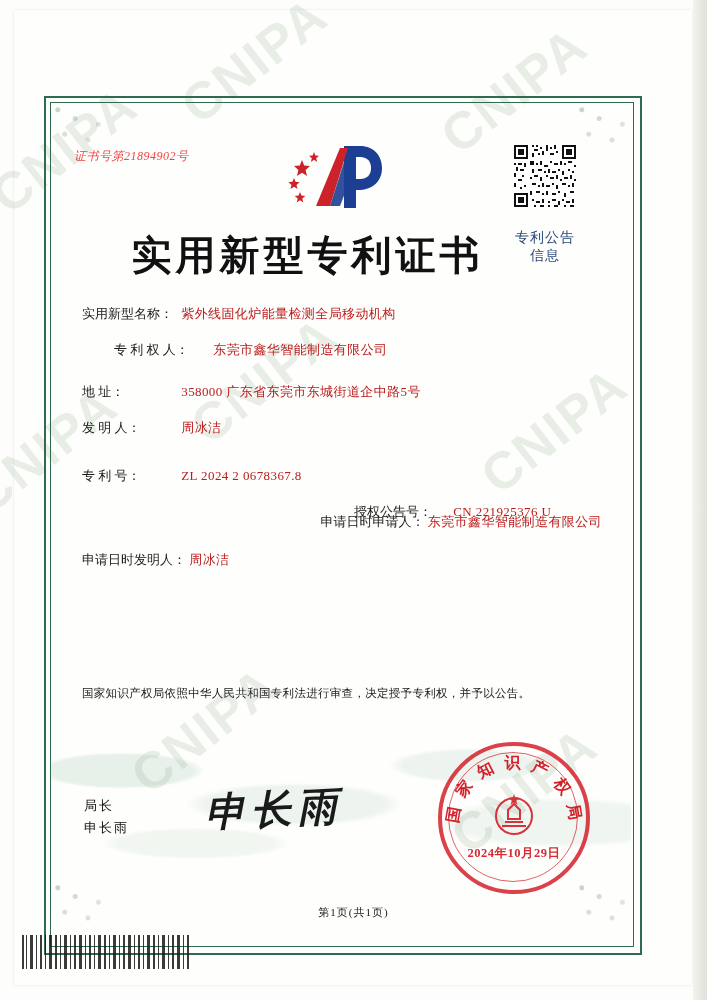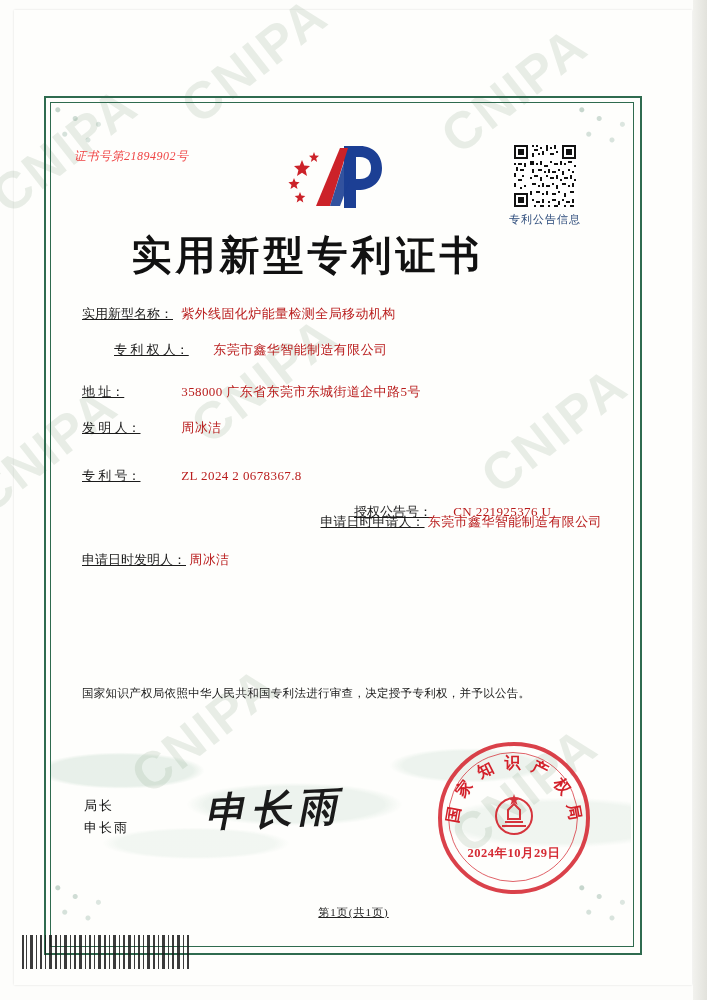--- a/index.html
+++ b/index.html
@@ -122,22 +122,22 @@
     left: 508px; top: 143px;
     width: 74px;
     text-align: center;
   }
   .qr {
     width: 66px; height: 66px;
     margin: 0 auto;
     image-rendering: pixelated;
   }
   .qr-caption {
-    margin-top: 3px;
-    font-size: 11px;
+    margin-top: 20px;
+    font-size: 14px;
     color: #2b4a7a;
     letter-spacing: 1px;
   }
 
   
   .cert-title {
     position: absolute;
     left: 0; top: 228px;
     width: 615px;
     text-align: center;
@@ -159,21 +159,20 @@
     height: 36px;
     font-size: 13px;
     color: #1b1b1b;
     white-space: nowrap;
   }
   .f-label {
     display: inline-block;
     width: 96px;
     color: #1b1b1b;
     letter-spacing: 2px;
-    text-decoration: underline;
   }
   .f-label.wide { letter-spacing: 0px; }
   .f-value {
     display: inline-block;
     color: #b91c1c;
     letter-spacing: .4px;
   }
   .col2 {
     position: absolute;
     left: 272px; top: 0; margin-top: 36px;
@@ -269,21 +268,20 @@
 
   
   .page-foot {
     position: absolute;
     left: 0; top: 905px;
     width: 707px;
     text-align: center;
     font-size: 11px;
     color: #222;
     letter-spacing: 1px;
-    text-decoration: underline;
   }
 
   
   .barcode {
     position: absolute;
     left: 22px; top: 935px;
     width: 170px; height: 34px;
     opacity: .85;
   }
 </style>

